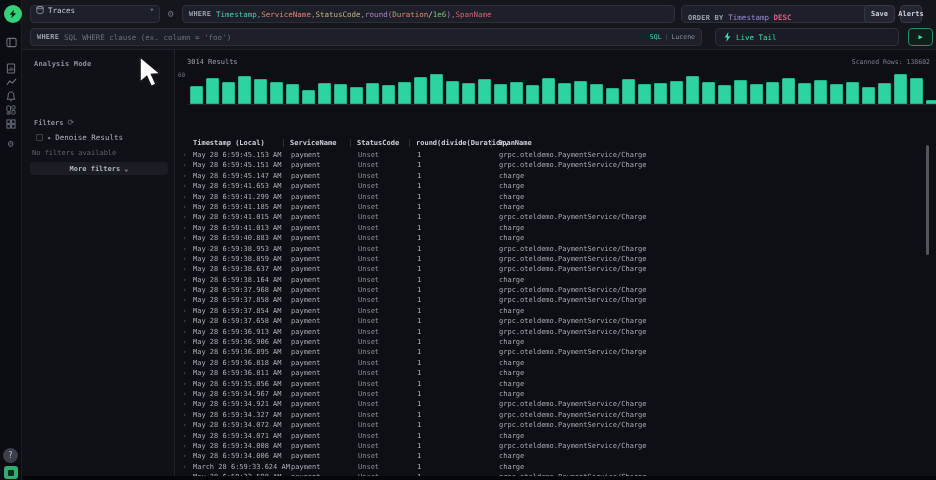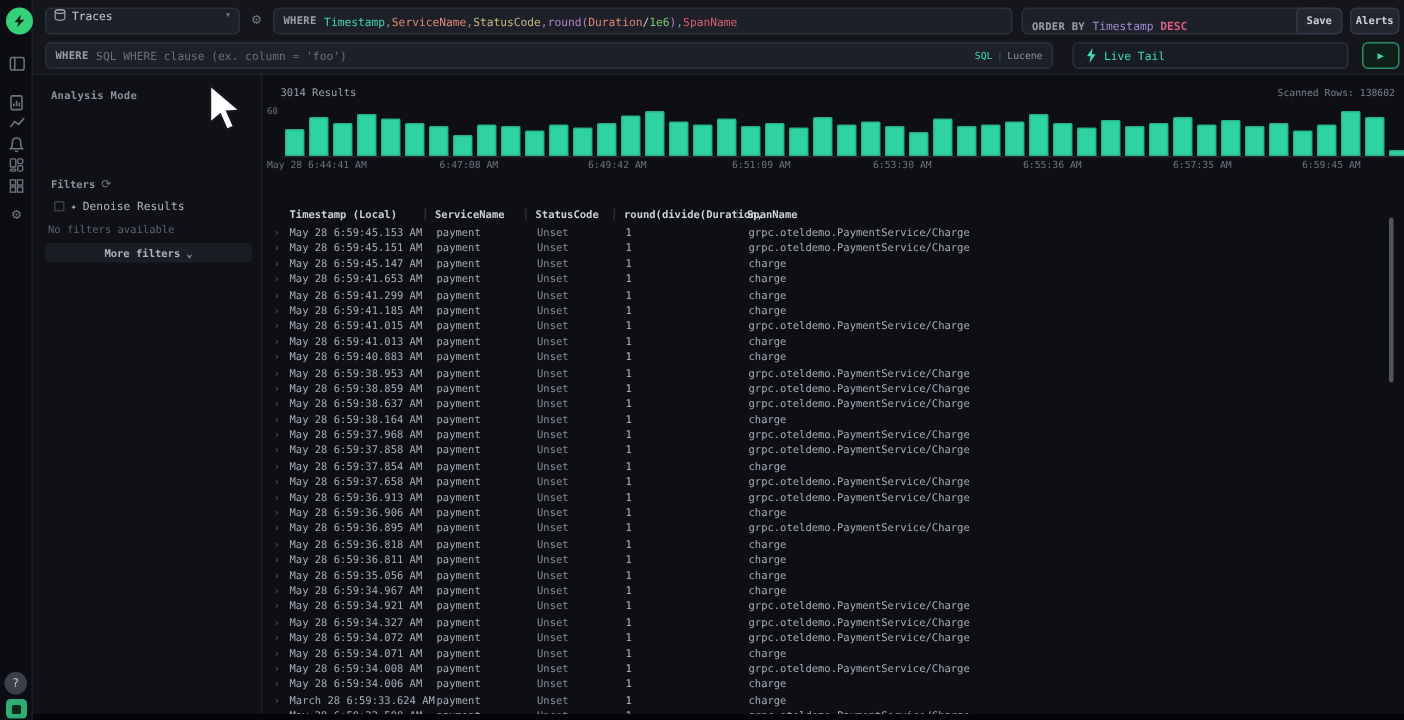--- a/index.html
+++ b/index.html
@@ -14,21 +14,21 @@
   .logo { position:absolute; left:4px; top:5px; width:18px; height:18px; border-radius:50%; background:#35d07a; display:flex; align-items:center; justify-content:center; color:#0b2213; font-size:10px; }
   .src-select { position:absolute; left:30px; top:5px; width:130px; height:18px; background:#1d2029; border:1px solid #2c303a; border-radius:4px; display:flex; align-items:flex-start; padding:0 5px; gap:4px; font-size:7.5px; color:#c8ccd4; }
   .src-select .chev { margin-left:auto; color:#6f7580; font-size:7px; }
   .gearbtn { position:absolute; left:164px; top:6px; width:14px; height:16px; color:#6f7580; font-size:10px; line-height:16px; text-align:center; }
   .qinput { position:absolute; background:#1d2029; border:1px solid #2c303a; border-radius:4px; height:18px; display:flex; align-items:center; padding:0 6px; font-size:7.5px; white-space:nowrap; overflow:hidden; }
   .qlabel { color:#9aa0ab; font-weight:bold; margin-right:5px; font-size:7px; letter-spacing:.2px; }
   #select-input { left:182px; top:5px; width:493px; }
   #orderby-input { left:681px; top:5px; width:205px;align-items:flex-end; }
   .btn { position:absolute; top:5px; height:18px; background:#23262f; border:1px solid #343846; border-radius:4px; color:#ccd1da; font-size:7px; font-weight:bold; display:flex; align-items:center; justify-content:center; }
   #save-btn { left:864px; width:31px; }
-  #alerts-btn { left:900px; width:33px; }
+  #alerts-btn { left:900px; width:22px; }
   #where-input { left:30px; top:28px; width:672px; }
   .placeholder { color:#6b717d; }
   .lang-toggle { margin-left:auto; font-size:6.5px; color:#8b919e; }
   .lang-toggle .sql { color:#3bdcae;margin-left:48px; }
   .lang-toggle .sep { color:#4a4f59; margin:0 3px; }
   #livetail-btn { position:absolute; left:715px; top:28px; width:184px; height:18px; background:#191c24; border:1px solid #2c303a; border-radius:4px; display:flex; align-items:center; gap:5px; padding:0 8px; color:#3bdcae; font-size:7.5px; }
   #play-btn { position:absolute; left:908px; top:28px; width:25px; height:18px; background:#0f2018; border:1px solid #2c8c68; border-radius:4px; color:#3bdcae; font-size:7px; display:flex; align-items:center; justify-content:center; }
   
   .rail { position:absolute; left:0; top:0; width:22px; height:480px; background:#0b0d12; border-right:1px solid #1b1e25; z-index:5; }
   .rail .ricon { position:absolute; left:5px; width:12px; height:12px; color:#6f7580; display:flex; align-items:center; justify-content:center; }
@@ -246,30 +246,20 @@
         <div class="bar" style="height: 24px;"></div>
         <div class="bar" style="height: 20px;"></div>
         <div class="bar" style="height: 22px;"></div>
         <div class="bar" style="height: 17px;"></div>
         <div class="bar" style="height: 21px;"></div>
         <div class="bar" style="height: 30px;"></div>
         <div class="bar" style="height: 26px;"></div>
         <div class="bar" style="height: 4px;"></div>
       </div>
     <div class="axis-line"></div>
-    <div class="xaxis">
-        <span class="xlab" style="left: 3px;">May 28 6:44:41 AM</span>
-        <span class="xlab" style="left: 118px;">6:47:08 AM</span>
-        <span class="xlab" style="left: 217px;">6:49:42 AM</span>
-        <span class="xlab" style="left: 313px;">6:51:09 AM</span>
-        <span class="xlab" style="left: 407px;">6:53:30 AM</span>
-        <span class="xlab" style="left: 507px;">6:55:36 AM</span>
-        <span class="xlab" style="left: 607px;">6:57:35 AM</span>
-        <span class="xlab" style="left: 693px;">6:59:45 AM</span>
-      </div>
 
     <div class="thead">
       <div class="th"></div>
       <div class="th">Timestamp (Local)</div>
       <div class="th bordered">ServiceName</div>
       <div class="th bordered">StatusCode</div>
       <div class="th bordered">round(divide(Duration,</div>
       <div class="th bordered">SpanName</div>
     </div>
     <div class="tbody">

